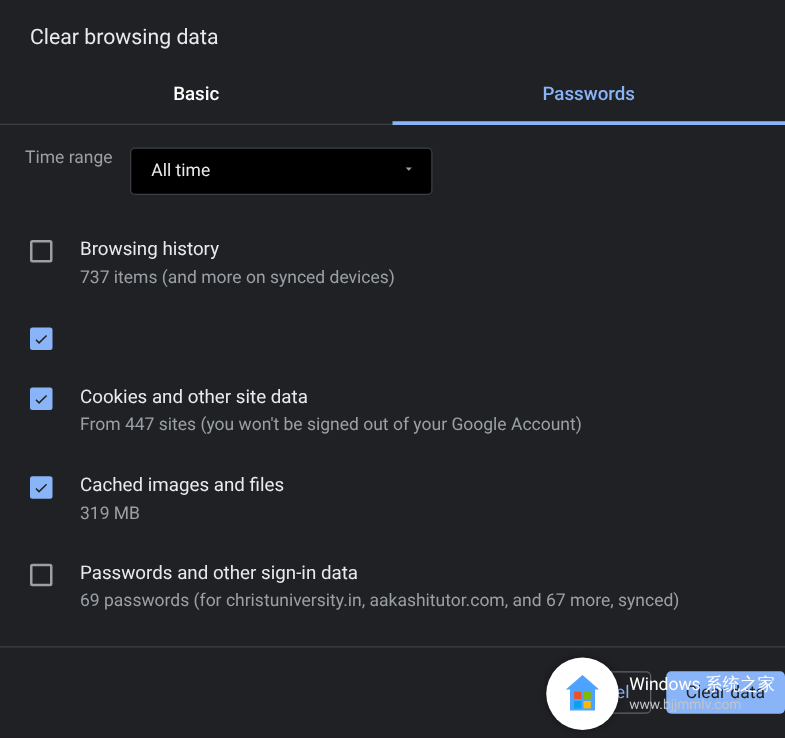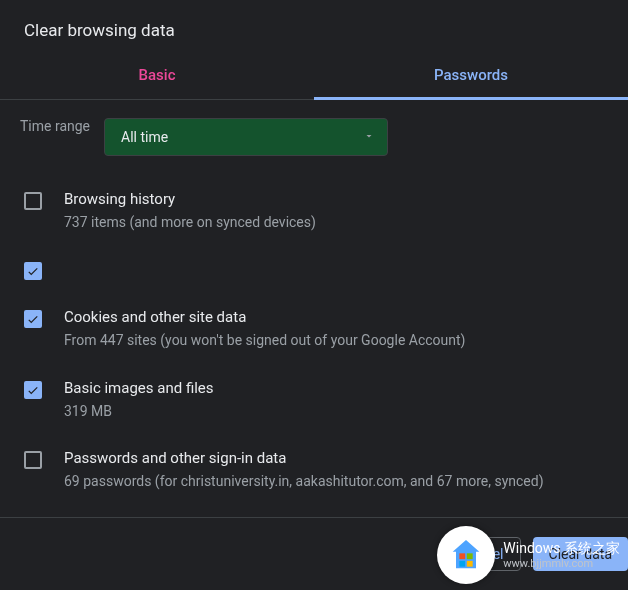--- a/index.html
+++ b/index.html
@@ -24,21 +24,21 @@
   }
   .tabs {
     display: flex;
     border-bottom: 1px solid #3c4043;
   }
   .tab {
     flex: 1;
     text-align: center;
     padding: 14px 0 13px 0;
     font-size: 15px;
-    color: #ec4899;
+    color: #ffffff;
     cursor: pointer;
     font-weight: 500;
   }
   .tab.active {
     color: #8ab4f8;
     border-bottom: 3px solid #8ab4f8;
     margin-bottom: -1px;
   }
   .content {
     flex: 1;
@@ -53,25 +53,25 @@
     display: flex;
     align-items: flex-start;
     gap: 14px;
     margin-bottom: 24px;
   }
   .time-label {
     color: #9aa0a6;
     font-size: 14px;
   }
   .select {
-    background: #14532d;
+    background: #000000;
     border: 1px solid #3c4043;
     border-radius: 4px;
     height: 38px;
-    width: 284px;
+    width: 242px;
     display: flex;
     align-items: center;
     justify-content: space-between;
     padding: 0 12px 0 16px;
     cursor: pointer;
   }
   .select-value { color: #e8eaed; font-size: 14px; }
   .select-arrow { color: #9aa0a6; }
   .option-row {
     display: flex;
@@ -224,21 +224,21 @@
         </div>
       </div>
 
       <div class="option-row">
         <div class="checkbox checked">
           <svg width="14" height="14" viewBox="0 0 24 24" fill="#202124">
               <path d="M9 16.2l-3.5-3.5L4 14.2l5 5 11-11-1.4-1.4z"></path>
             </svg>
         </div>
         <div class="option-text">
-          <div class="option-title">Basic images and files</div>
+          <div class="option-title">Cached images and files</div>
           <div class="option-sub">319 MB</div>
         </div>
       </div>
 
       <div class="option-row">
         <div class="checkbox">
           
         </div>
         <div class="option-text">
           <div class="option-title">Passwords and other sign-in data</div>

